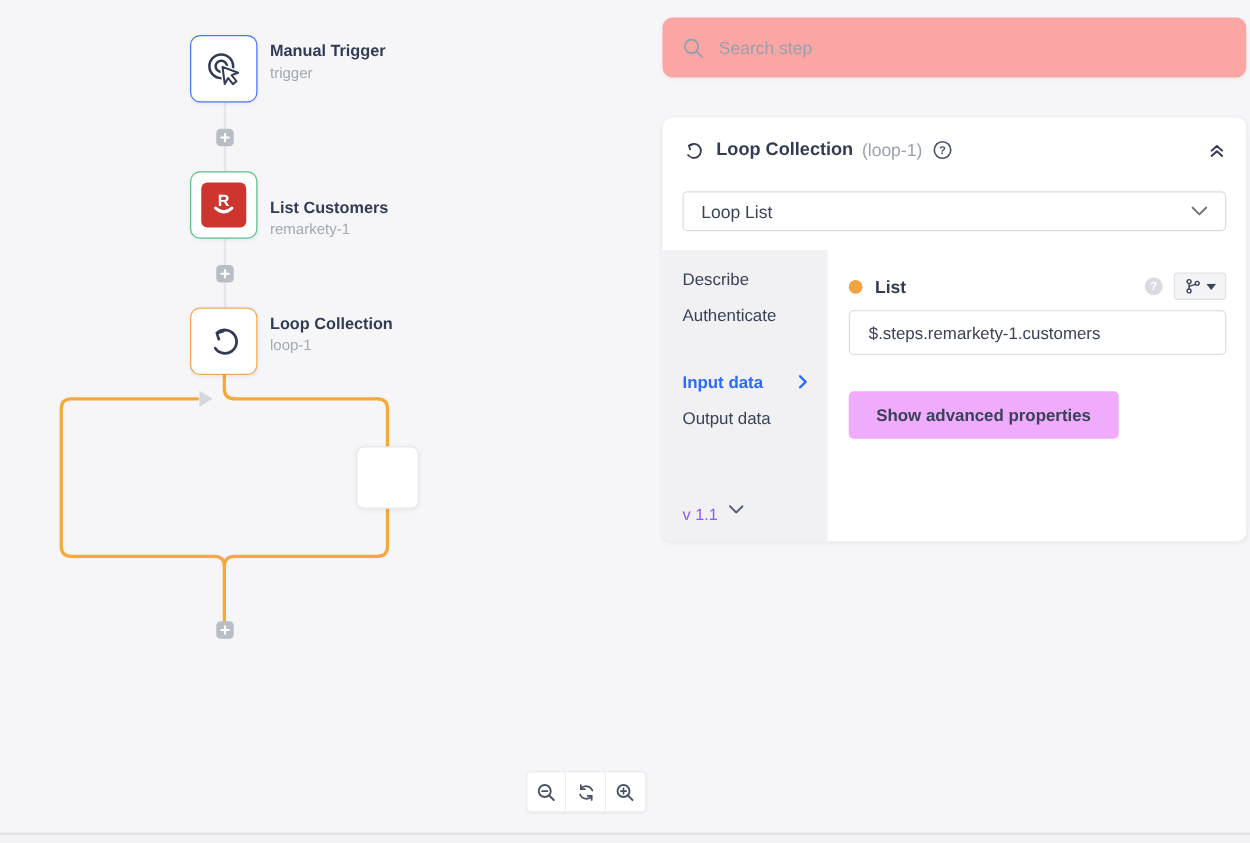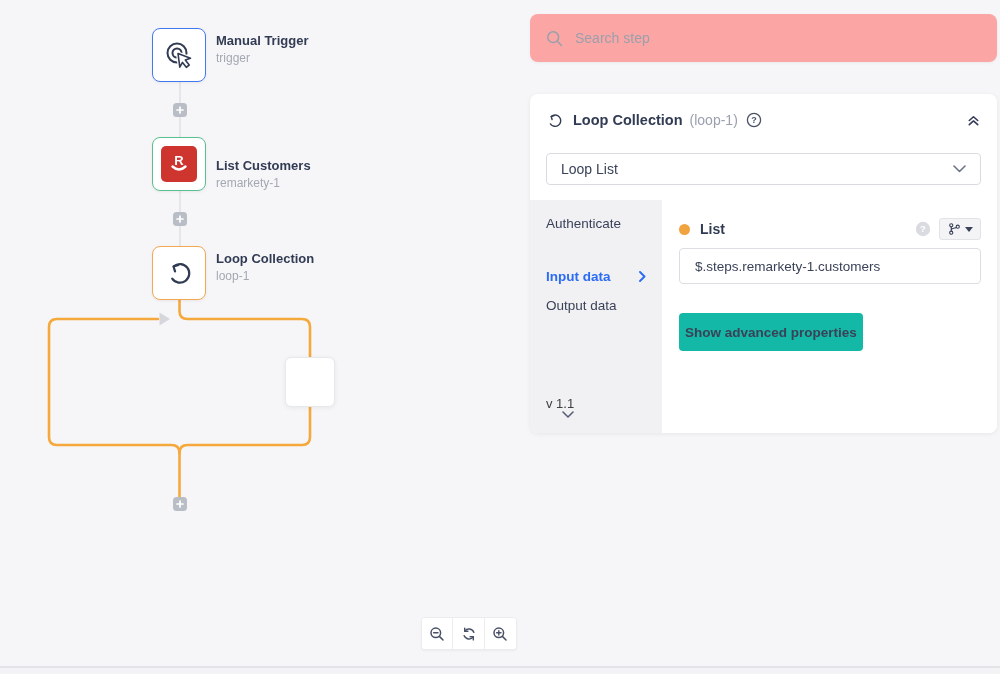--- a/index.html
+++ b/index.html
@@ -67,36 +67,36 @@
           display:flex; align-items:center; padding:0 14px; cursor:pointer; }
   .op-select .op-text { font-size:14px; color:#3a4258; }
   .op-select .op-chev { margin-left:auto; display:flex; }
 
   .panel-body { position:absolute; left:0; top:106px; right:0; bottom:0; display:flex; }
   .p-sidebar { width:132px; background:#f1f1f4; position:relative; padding-top:9px; }
   .p-sidebar .s-item { padding:7.5px 16px; font-size:13.5px; color:#3a4258; line-height:14px;
           cursor:pointer; position:relative; display:flex; align-items:center; }
   .p-sidebar .s-item.active { color:#2b6cf5; font-weight:700;margin-top:24px; }
   .p-sidebar .s-item .s-chev { margin-left:auto; display:flex; }
-  .version-select { position:absolute; left:16px; bottom:14px; display:flex; align-items:flex-end;
-          font-size:13px; color:#404040; cursor:pointer;flex-direction:column; }
+  .version-select { position:absolute; left:16px; bottom:14px; display:flex; align-items:flex-start;
+          font-size:13px; color:#8b5cf6; cursor:pointer; }
   .version-select svg { margin-left:9px; }
 
   .p-content { flex:1; background:#fff; padding:18px 16px 0 17px; }
   .field-row { display:flex; align-items:center; height:22px; }
   .field-dot { width:11px; height:11px; border-radius:50%; background:#f0a33f; }
   .field-label { font-size:14px; font-weight:700; color:#323b54; margin-left:10px; }
   .field-help { margin-left:auto; display:flex; cursor:pointer; }
   .branch-btn { margin-left:8px; width:42px; height:22px; background:#f4f4f6;
           border:1px solid #e2e3e7; border-radius:3px; display:flex; align-items:center;
           justify-content:center; gap:4px; cursor:pointer; }
   .field-input { width:100%; margin-top:8px; height:36px; border:1px solid #dcdee3;
           border-radius:4px; padding:1px 15px; font-size:13.5px; color:#3a4258; outline:none;
           background:#fff; font-family:"Liberation Sans",sans-serif; }
-  .adv-btn { margin-top:29px; height:38px; padding:0 6px; background:#14b8a6; border:none;
+  .adv-btn { margin-top:29px; height:38px; padding:0 22px; background:#f0abfc; border:none;
           border-radius:4px; font-size:13.5px; font-weight:600; color:#3a4258; cursor:pointer;
           font-family:"Liberation Sans",sans-serif; }
 </style>
 </head>
 <body>
 
 <div id="app">
 
   <div class="connector" style="top:82px;height:55px;"></div>
   <div class="connector" style="top:191px;height:55px;"></div>
@@ -226,20 +226,23 @@
       <span class="op-chev">
         <svg width="13" height="8" viewBox="0 0 13 8">
           <path d="M1 1 L6.5 6.5 L12 1" fill="none" stroke="#6e7486" stroke-width="1.6" stroke-linecap="round" stroke-linejoin="round"></path>
         </svg>
       </span>
     </div>
 
     <div class="panel-body">
       <div class="p-sidebar">
         <div class="s-item">
+            <span>Describe</span>
+          </div>
+        <div class="s-item">
             <span>Authenticate</span>
           </div>
         <div class="s-item active">
           <span>Input data</span>
           <span class="s-chev">
             <svg width="7" height="11" viewBox="0 0 7 11">
               <path d="M1 1 L5.5 5.5 L1 10" fill="none" stroke="#2b6cf5" stroke-width="1.9" stroke-linecap="round" stroke-linejoin="round"></path>
             </svg>
           </span>
         </div>

